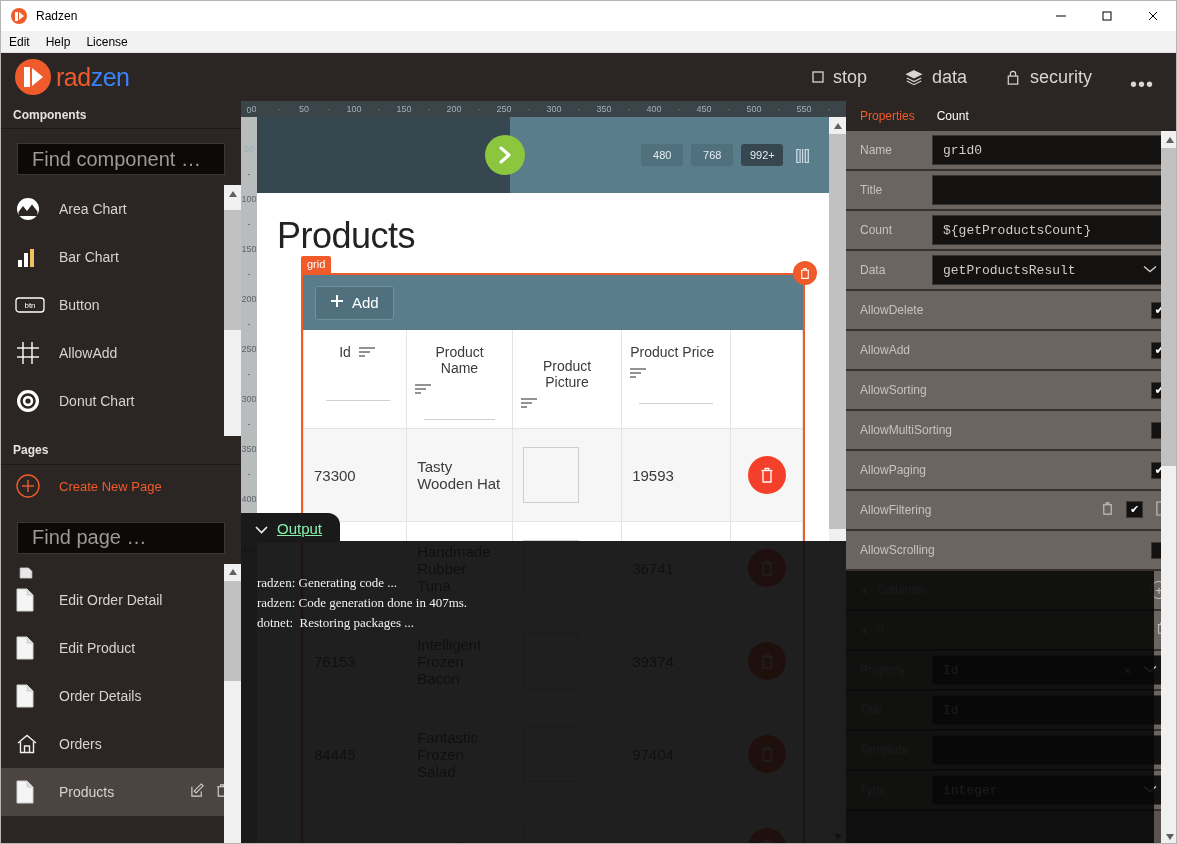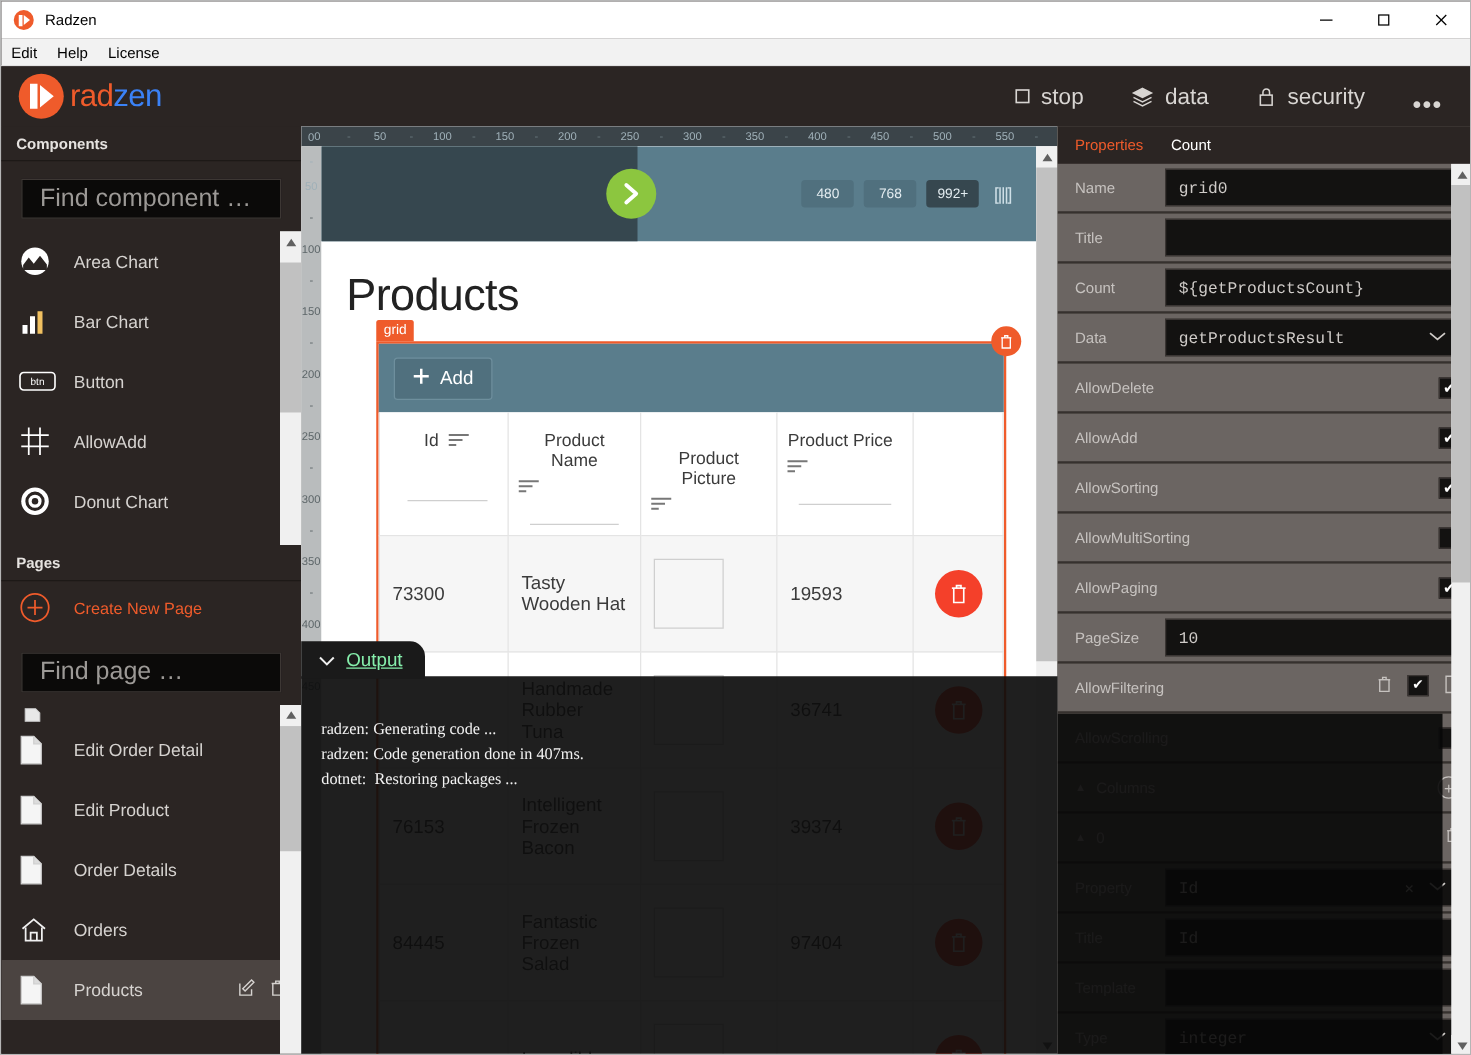--- a/index.html
+++ b/index.html
@@ -903,24 +903,20 @@
       <div class="prop-row">
         <div class="prop-label">AllowMultiSorting</div>
         <div class="prop-check"></div>
       </div>
 
       <div class="prop-row">
         <div class="prop-label">AllowPaging</div>
         <div class="prop-check">✔</div>
       </div>
 
-      <div class="prop-row">
-        <div class="prop-label">PageSize</div>
-        <div class="prop-field">10</div>
-      </div>
 
       <div class="prop-row">
         <div class="prop-label">AllowFiltering</div>
         <div class="row-tools">
           <span>
             <svg width="13" height="15" viewBox="0 0 14 16" fill="none" stroke="#c6c2bf" stroke-width="1.2">
                 <path d="M2 4 H12"></path>
                 <path d="M3 4 V14 H11 V4"></path>
                 <path d="M5.5 4 V2 H8.5 V4"></path>
               </svg>

